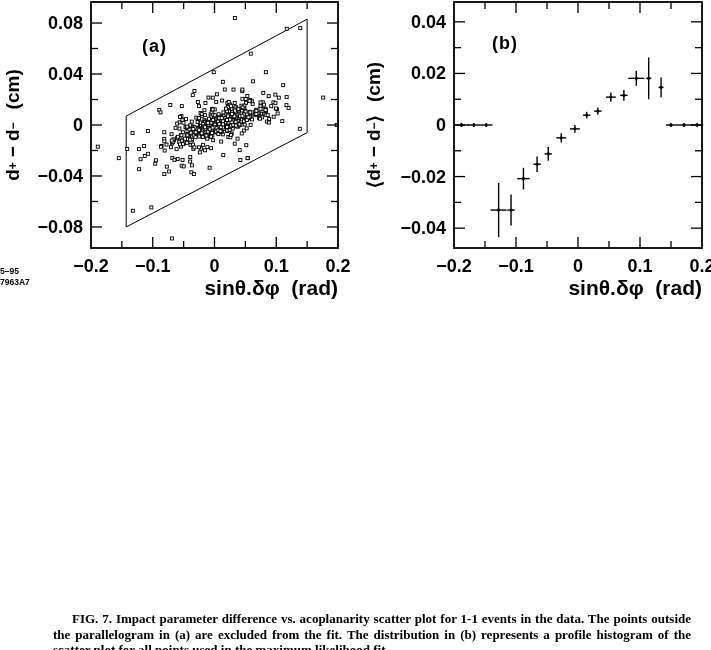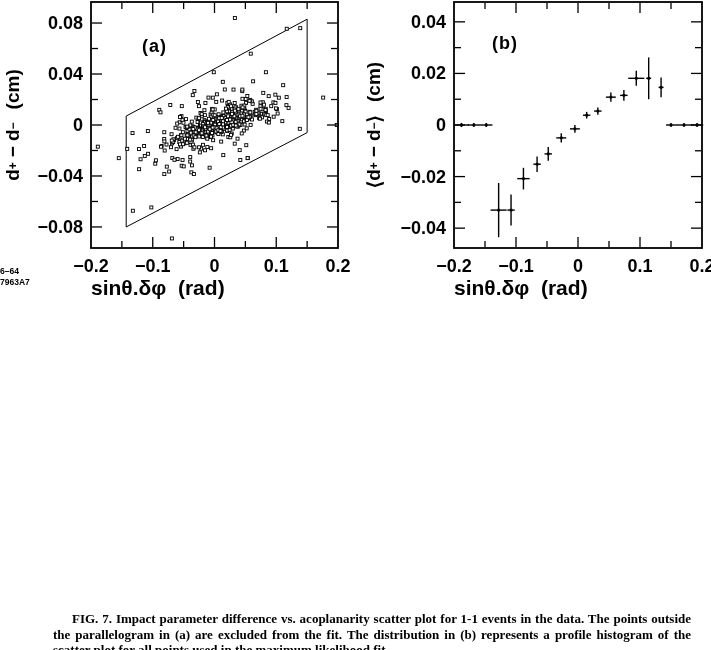--- a/index.html
+++ b/index.html
@@ -6,21 +6,21 @@
   .page{position:relative;width:711px;height:650px;background:#fff;overflow:hidden;
         font-family:"Liberation Sans",sans-serif;color:#000;}
   .plots{position:absolute;left:0;top:0;}
   .panel-label{position:absolute;font-weight:bold;font-size:18px;letter-spacing:1px;}
   .vlabel{position:absolute;width:300px;height:26px;display:flex;align-items:center;
           justify-content:center;transform:rotate(-90deg);font-weight:bold;font-size:19px;
           white-space:pre;}
   .vlabel sub{font-size:12px;font-weight:bold;}
   .vlabel .minus{margin:0 5px;}
   .vlabel .unit{margin-left:13px;}
-  .xlabel{position:absolute;top:276px;font-weight:bold;font-size:21px;text-align:left;
+  .xlabel{position:absolute;top:276px;font-weight:bold;font-size:21px;text-align:right;
           white-space:pre;}
   .figid{position:absolute;left:0;top:266px;font-size:8.5px;font-weight:bold;line-height:11px;}
   .caption{position:absolute;left:37px;top:595px;width:638px;margin:16px;
            font-family:"Liberation Serif",serif;font-weight:bold;font-size:13px;
            line-height:15.5px;text-align:justify;text-indent:19px;}
   .tick-label{font-family:"Liberation Sans",sans-serif;font-weight:bold;font-size:18px;fill:#000;}
 </style>
 </head>
 <body>
 
@@ -677,18 +677,18 @@
   <div class="panel-label" style="left:492px;top:33px;">(b)</div>
 
   <div class="vlabel" style="left:-137px;top:112px;"><span></span><span>d</span><sub>+</sub><span class="minus">−</span><span>d</span><sub>−</sub><span></span><span class="unit">(cm)</span></div>
 
   <div class="vlabel" style="left:224px;top:112px;"><span>⟨</span><span>d</span><sub>+</sub><span class="minus">−</span><span>d</span><sub>−</sub><span>⟩</span><span class="unit">(cm)</span></div>
 
   <div class="xlabel" style="left:91px;width:247px;">sinθ.δφ  (rad)</div>
   <div class="xlabel" style="left:454px;width:248px;">sinθ.δφ  (rad)</div>
 
   <div class="figid">
-    <div>6–64</div>
+    <div>5–95</div>
     <div>7963A7</div>
   </div>
 
   <p class="caption">FIG. 7. Impact parameter difference vs. acoplanarity scatter plot for 1-1 events in the data. The points outside the parallelogram in (a) are excluded from the fit. The distribution in (b) represents a profile histogram of the scatter plot for all points used in the maximum likelihood fit.</p>
 </div>
 
 </body></html>

